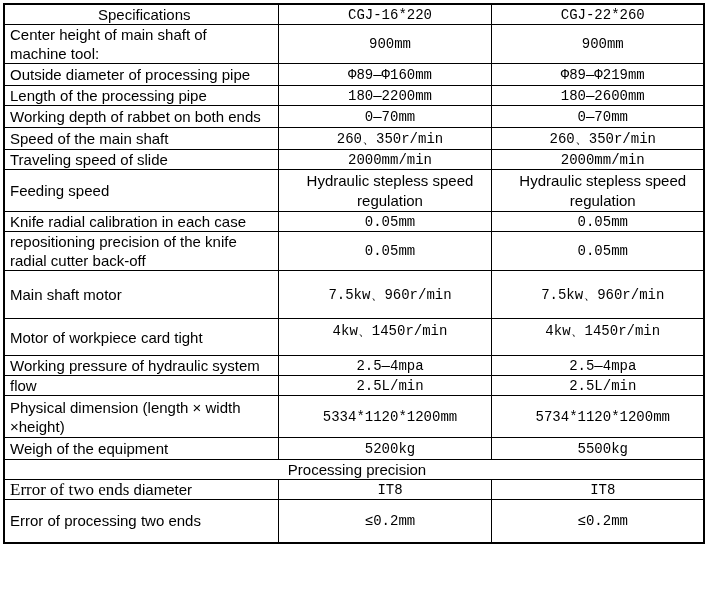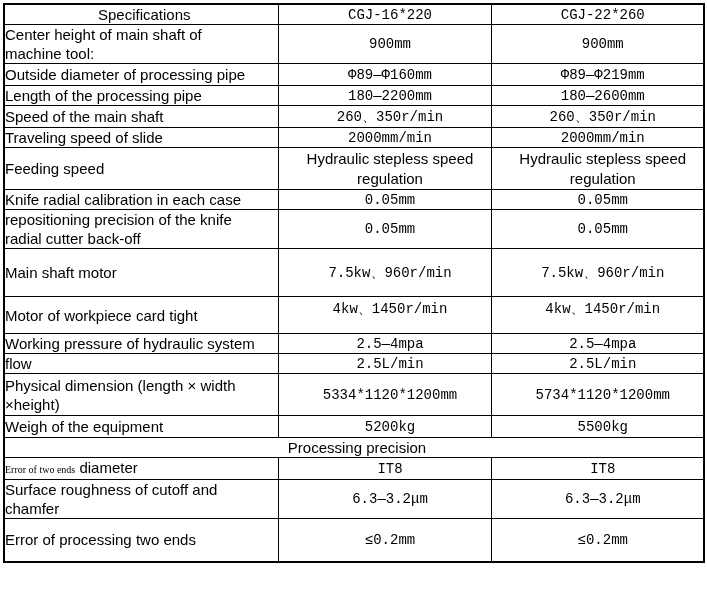--- a/index.html
+++ b/index.html
@@ -20,37 +20,38 @@
     vertical-align: middle;
     overflow: hidden;
     color: #000;
     white-space: pre-line;
   }
   td.label {
     font-family: "Liberation Sans", sans-serif;
     font-size: 15px;
     line-height: 19px;
     text-align: left;
+    padding-left: 5px;
     padding-right: 2px;
   }
   td.center { text-align: center; padding-left: 8px; }
   td.value {
     font-family: "Liberation Mono", "DejaVu Sans Mono", monospace;
     font-size: 14px;
     line-height: 18px;
     text-align: center;
     padding-left: 11px;
   }
   td.value.sans {
     font-family: "Liberation Sans", sans-serif;
     font-size: 15px;
     line-height: 20px;
   }
   td.vtop { vertical-align: top; padding-top: 3px; }
-  .serif-part { font-family: "Liberation Serif", serif; font-size: 10px; }
+  .serif-part { font-family: "Liberation Serif", serif; font-size: 17px; }
 </style>
 </head>
 <body>
 
 <table class="spec">
   <colgroup>
       <col class="c1">
       <col class="c2">
       <col class="c3">
     </colgroup>
@@ -74,20 +75,25 @@
     <td class="value">Φ89—Φ160mm</td>
     <td class="value">Φ89—Φ219mm</td>
   </tr>
 
   <tr style="height:20px">
     <td class="label">Length of the processing pipe</td>
     <td class="value">180—2200mm</td>
     <td class="value">180—2600mm</td>
   </tr>
 
+  <tr style="height:22px">
+    <td class="label">Working depth of rabbet on both ends</td>
+    <td class="value">0—70mm</td>
+    <td class="value">0—70mm</td>
+  </tr>
 
   <tr style="height:22px">
     <td class="label">Speed of the main shaft</td>
     <td class="value">260、350r/min</td>
     <td class="value">260、350r/min</td>
   </tr>
 
   <tr style="height:20px">
     <td class="label">Traveling speed of slide</td>
     <td class="value">2000mm/min</td>
@@ -156,26 +162,20 @@
   <tr style="height:19px">
     <td colspan="3" class="label center">Processing precision</td>
   </tr>
 
   <tr style="height:20px">
     <td class="label"><span class="serif-part">Error of two ends</span><span> diameter</span></td>
     <td class="value">IT8</td>
     <td class="value">IT8</td>
   </tr>
 
-  <tr style="height:39px">
-    <td class="label">Surface roughness of cutoff and
-chamfer</td>
-    <td class="value">6.3—3.2μm</td>
-    <td class="value">6.3—3.2μm</td>
-  </tr>
 
   <tr style="height:43px">
     <td class="label">Error of processing two ends</td>
     <td class="value">≤0.2mm</td>
     <td class="value">≤0.2mm</td>
   </tr>
 </tbody>
   </table>
 
 </body></html>

